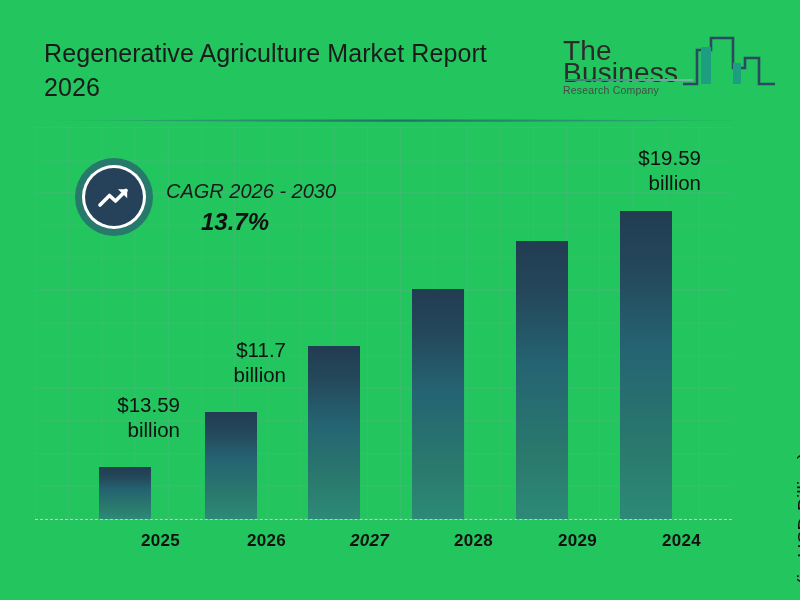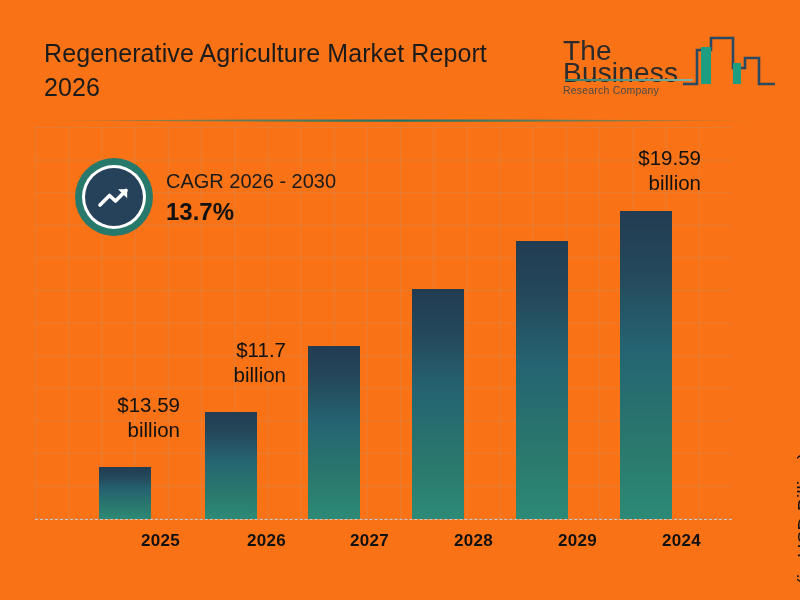--- a/index.html
+++ b/index.html
@@ -3,21 +3,21 @@
 <meta charset="utf-8">
 <style>
   html,body{margin:0;padding:0;}
   body{
     width:800px;height:600px;
     background:#ffffff;
     font-family:"Liberation Sans", sans-serif;
     overflow:hidden;
     position:relative;
   }
-  #page{position:absolute;inset:0;background:#f97316;}
+  #page{position:absolute;inset:0;background:#22c55e;}
 
   
   .header{position:absolute;left:0;top:0;width:800px;height:112px;}
   .title{
     position:absolute;left:44px;top:36px;width:500px;
     font-size:25px;line-height:34px;color:#1b1b1b;font-weight:400;
     letter-spacing:.1px;
   }
   .logo{position:absolute;right:22px;top:28px;width:215px;height:72px;}
   .logo-text{position:absolute;left:0px;top:12px;width:132px;text-align:left;}
@@ -65,23 +65,23 @@
   }
 
   
   .cagr-circle{position:absolute;left:75px;top:158px;width:78px;height:78px;
     border-radius:50%;background:#26796b;
     display:flex;align-items:center;justify-content:center;}
   .cagr-inner{width:64px;height:64px;border-radius:50%;background:#fff;
     display:flex;align-items:center;justify-content:center;}
   .cagr-disc{width:58px;height:58px;border-radius:50%;background:#26415a;
     display:flex;align-items:center;justify-content:center;}
-  .cagr-text{position:absolute;left:166px;top:168px;}
+  .cagr-text{position:absolute;left:166px;top:178px;font-style:italic;}
   .cagr-title{font-size:20px;color:#1b1b1b;font-weight:400;line-height:26px;white-space:nowrap;}
-  .cagr-value{font-size:24px;color:#111;font-weight:700;line-height:32px;margin-top:2px;}
+  .cagr-value{font-size:24px;color:#111;font-weight:700;line-height:32px;margin-top:2px;margin-left:35px;}
 </style>
 </head>
 <body>
 
 <div id="page">
 
   <div class="header">
     <div class="title">Regenerative Agriculture Market Report 2026</div>
 
     <div class="logo">
@@ -126,21 +126,21 @@
     <div class="x-label" style="left:70px;">2025</div>
 
     <div class="bar" style="left:205px;height:107px;"></div>
     <div class="bar-label" style="left:176px;top:337px;">
       <div>$11.7</div>
       <div>billion</div>
     </div>
     <div class="x-label" style="left:176px;">2026</div>
 
     <div class="bar" style="left:308px;height:173px;"></div>
-    <div class="x-label" style="left:279px;">2027</div>
+    <div class="x-label" style="left:279px;font-style:italic;">2027</div>
 
     <div class="bar" style="left:412px;height:230px;"></div>
     <div class="x-label" style="left:383px;">2028</div>
 
     <div class="bar" style="left:516px;height:278px;"></div>
     <div class="x-label" style="left:487px;">2029</div>
 
     <div class="bar" style="left:620px;height:308px;"></div>
     <div class="bar-label" style="left:591px;top:145px;">
       <div>$19.59</div>

